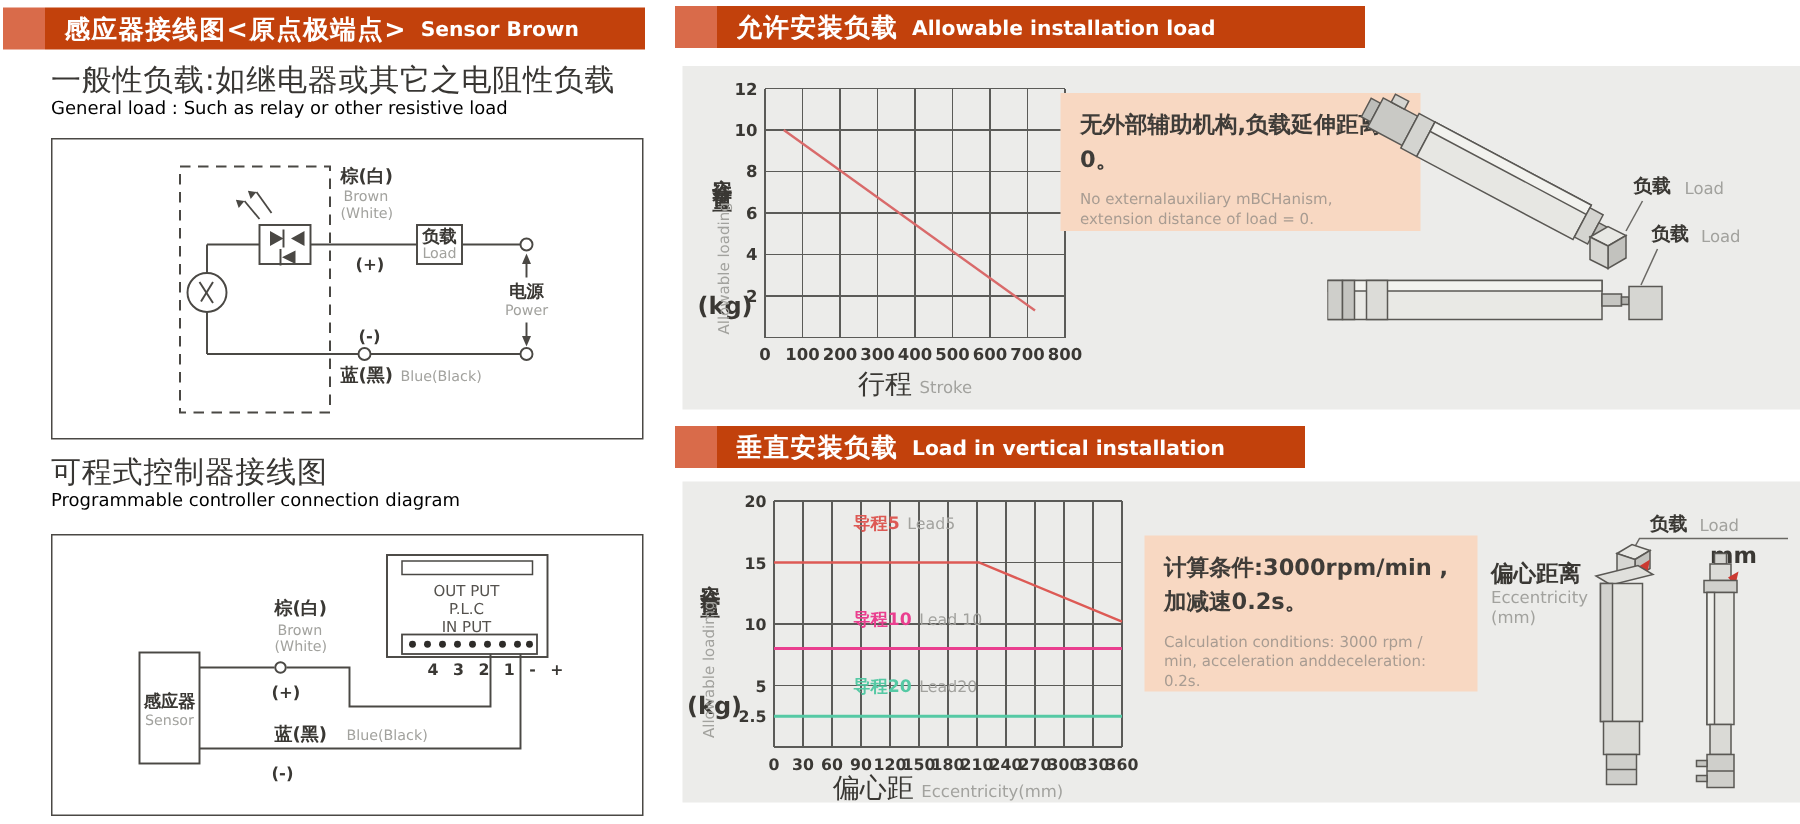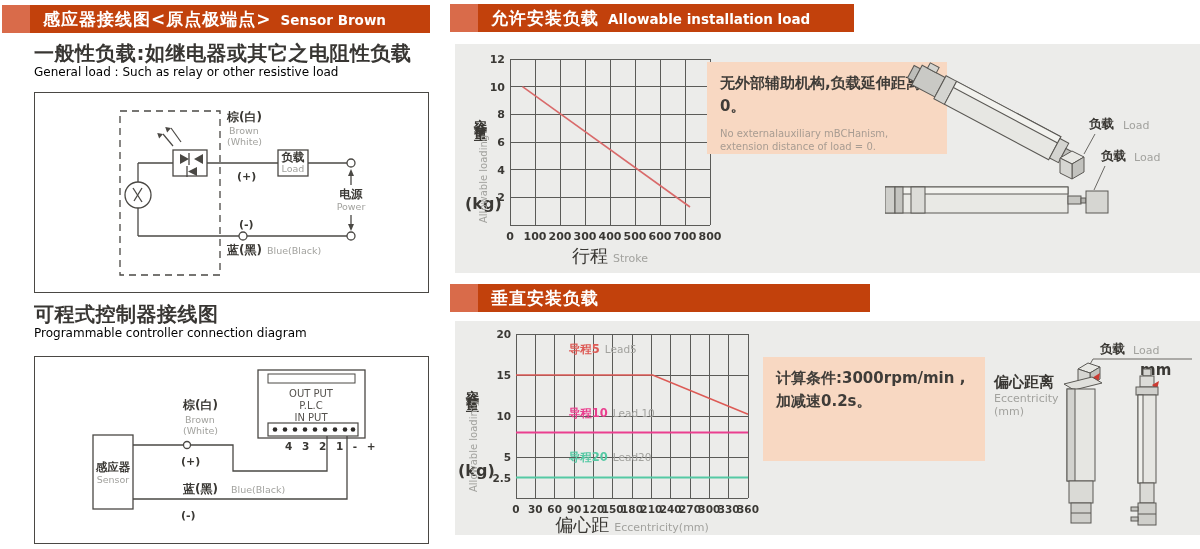--- a/index.html
+++ b/index.html
@@ -6,21 +6,21 @@
   .stage{position:relative;width:1200px;height:549px;background:#ffffff;overflow:hidden;
          font-family:"DejaVu Sans","Liberation Sans",sans-serif;color:#3a3834;}
   .abs{position:absolute;}
   
   .bar{position:absolute;display:flex;height:28px;}
   .bar .sq{width:28px;height:100%;background:#d96b4a;}
   .bar .body{flex:1;background:#c2410c;color:#fff;display:flex;align-items:center;gap:9px;padding-left:13px;}
   .bar .zh{font-size:17px;font-weight:700;letter-spacing:1px;}
   .bar .en{font-size:13.5px;font-weight:700;padding-top:2px;}
   
-  .h1{position:absolute;font-size:20px;font-weight:700;letter-spacing:0.5px;color:#383633;text-align:right;}
+  .h1{position:absolute;font-size:20px;font-weight:400;letter-spacing:0.5px;color:#383633;text-align:right;}
   .sub{position:absolute;font-size:12px;color:#000000;}
   .diagram-box{position:absolute;border:1.5px solid #4a4844;background:#fff;}
   
   .panel{position:absolute;background:#ececea;}
   .note{position:absolute;background:#f8d8c2;padding:10px 13px;box-sizing:border-box;}
   .note .zh{font-size:15px;font-weight:600;line-height:1.55;color:#3f3c38;}
   .note .en{font-size:10px;color:#a89c92;line-height:1.3;margin-top:8px;}
   
   .ylab-zh{position:absolute;writing-mode:vertical-rl;text-orientation:upright;letter-spacing:3px;
            font-size:13px;font-weight:700;color:#3a3834;}
@@ -164,21 +164,21 @@
       <text class="t-zh-lg" x="148" y="52">棕(白)</text>
       <text class="t-en" x="150" y="66">Brown</text>
       <text class="t-en" x="148" y="77">(White)</text>
       <text class="t-sign" x="146" y="108">(+)</text>
       <text class="t-zh-lg" x="148" y="136">蓝(黑)</text>
       <text class="t-en" x="196" y="136">Blue(Black)</text>
       <text class="t-sign" x="146" y="162">(-)</text>
     </svg>
   </div>
 
-  <div class="bar" style="left:450px;top:4px;width:404px;">
+  <div class="bar" style="left:450px;top:4px;width:460px;">
     <div class="sq"></div>
     <div class="body">
       <span class="zh">允许安装负载</span>
       <span class="en">Allowable installation load</span>
     </div>
   </div>
 
   <div class="panel" style="left:455px;top:44px;width:745px;height:229px;">
     <svg class="abs" style="left:10px;top:8px;" width="260" height="200">
         <line x1="45" y1="7" x2="45" y2="173" stroke="#5b5b58" stroke-width="1" shape-rendering="crispEdges"></line>
@@ -260,20 +260,21 @@
       <line x1="220" y1="122" x2="209" y2="146" stroke="#6a6864" stroke-width="1"></line>
       <text x="216" y="116" style="font-size:12.5px;font-weight:700;fill:#3a3834;">负载</text>
       <text x="249" y="117" style="font-size:11px;fill:#a2a29e;">Load</text>
     </svg>
   </div>
 
   <div class="bar" style="left:450px;top:284px;width:420px;">
     <div class="sq"></div>
     <div class="body">
       <span class="zh">垂直安装负载</span>
+      <span class="en">Load in vertical installation</span>
     </div>
   </div>
 
   <div class="panel" style="left:455px;top:321px;width:745px;height:214px;">
     <svg class="abs small-ticks" style="left:6px;top:6px;" width="310" height="200">
         <line x1="55" y1="7" x2="55" y2="171" stroke="#5b5b58" stroke-width="1" shape-rendering="crispEdges"></line>
         <line x1="74.33333333333333" y1="7" x2="74.33333333333333" y2="171" stroke="#5b5b58" stroke-width="1" shape-rendering="crispEdges"></line>
         <line x1="93.66666666666666" y1="7" x2="93.66666666666666" y2="171" stroke="#5b5b58" stroke-width="1" shape-rendering="crispEdges"></line>
         <line x1="113" y1="7" x2="113" y2="171" stroke="#5b5b58" stroke-width="1" shape-rendering="crispEdges"></line>
         <line x1="132.33333333333331" y1="7" x2="132.33333333333331" y2="171" stroke="#5b5b58" stroke-width="1" shape-rendering="crispEdges"></line>
@@ -319,20 +320,21 @@
     <div class="ylab-zh" style="left:8px;top:58px;">容许荷重</div>
     <div class="ylab-unit" style="left:3px;top:140px;">(kg)</div>
     <div class="ylab-en" style="left:24px;top:160px;">Allowable loadimg</div>
     <div class="xlab" style="left:61px;top:192px;width:232px;">
       <span class="zh">偏心距</span>
       <span class="en">Eccentricity(mm)</span>
     </div>
 
     <div class="note" style="left:308px;top:36px;width:222px;height:104px;">
       <div class="zh">计算条件:3000rpm/min , 加减速0.2s。</div>
+      <div class="en">Calculation conditions: 3000 rpm / min, acceleration anddeceleration: 0.2s.</div>
     </div>
 
     <svg class="abs" style="left:525px;top:0;" width="220" height="213">
       <text x="120" y="32" style="font-size:12.5px;font-weight:700;fill:#3a3834;">负载</text>
       <text x="153" y="33" style="font-size:11px;fill:#a2a29e;">Load</text>
       <polyline points="212,38 113,38 104,54" fill="none" stroke="#6a6864" stroke-width="1"></polyline>
       <text x="160" y="54" style="font-size:15px;font-weight:700;fill:#3a3834;">mm</text>
       <text x="14" y="66" style="font-size:15px;font-weight:700;fill:#3a3834;">偏心距离</text>
       <text x="14" y="81" style="font-size:11px;fill:#a2a29e;">Eccentricity</text>
       <text x="14" y="94" style="font-size:11px;fill:#a2a29e;">(mm)</text>

